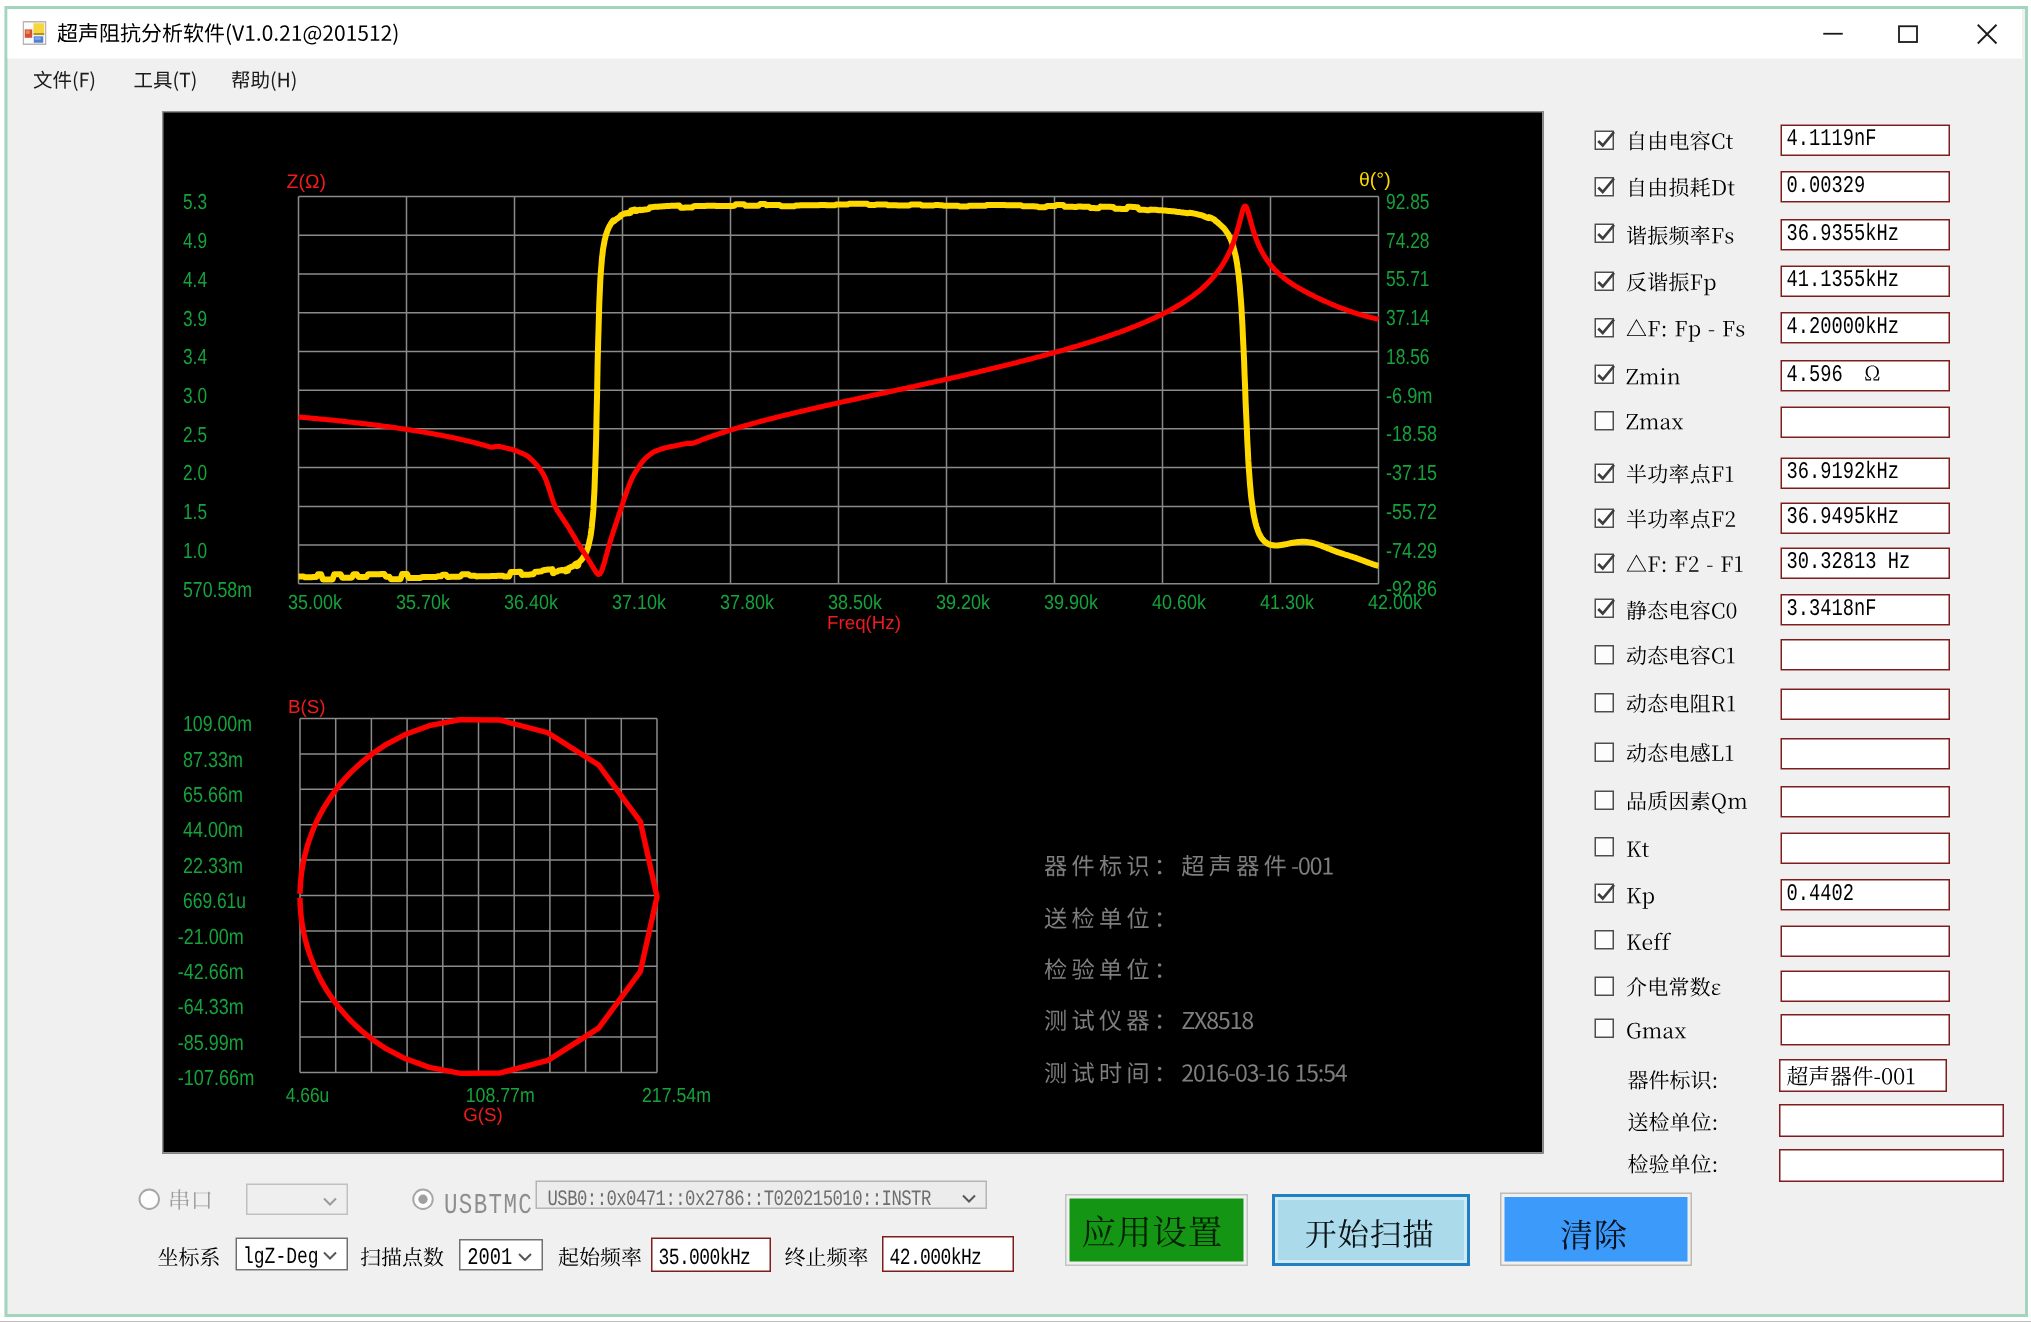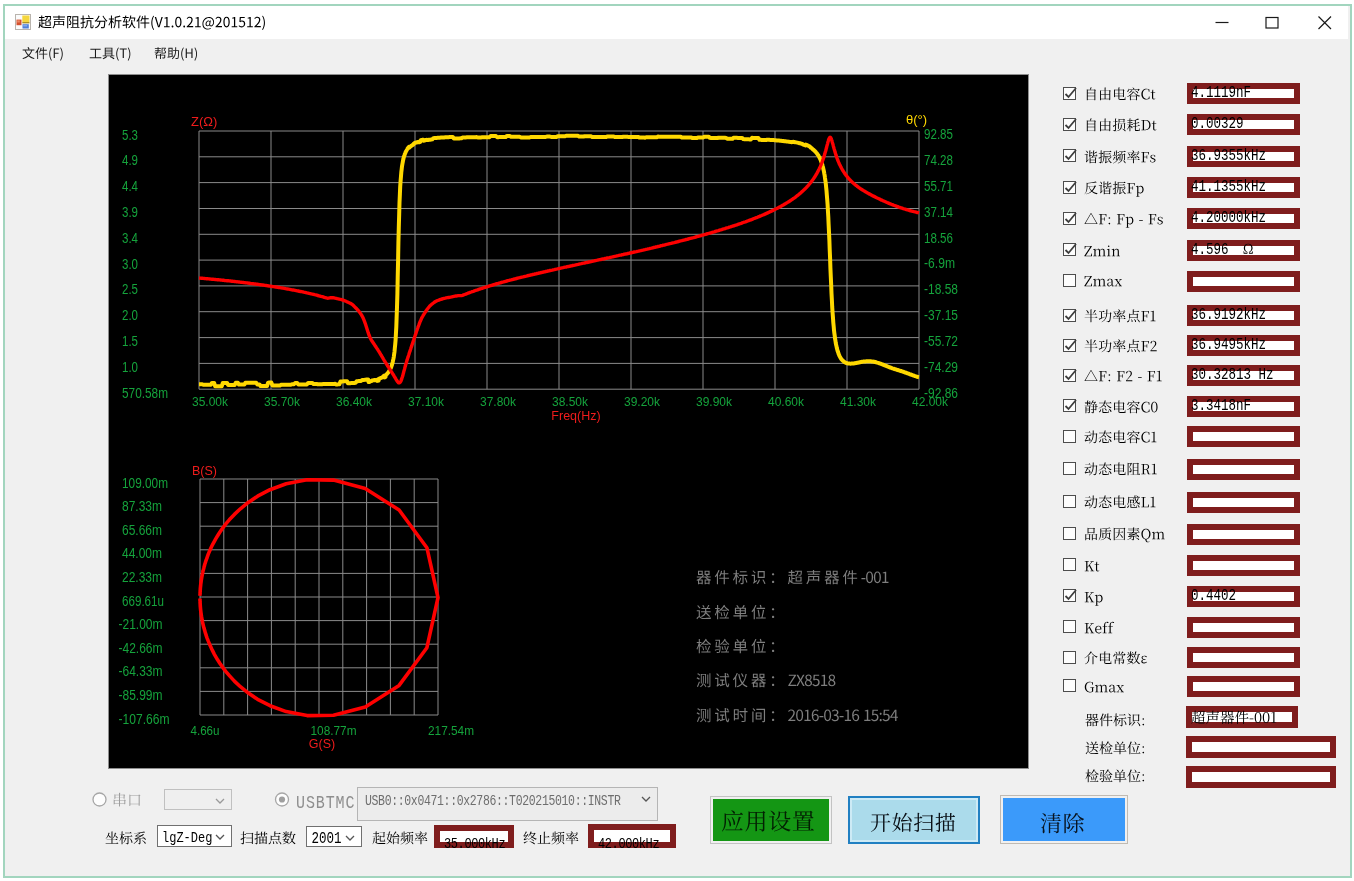--- a/index.html
+++ b/index.html
@@ -1,17 +1,17 @@
 <!DOCTYPE html>
 <html><head><meta charset="utf-8"><style>
 html,body{margin:0;padding:0;background:#fff;width:1354px;height:881px;overflow:hidden;position:relative}
 *{box-sizing:border-box;font-family:'Liberation Sans',sans-serif}
 .tp{position:absolute}
 .abs{position:absolute}
-.tbx{position:absolute;background:#fff;border:6px solid #7f1d1d}
+.tbx{position:absolute;background:#fff;border:1px solid #7f1d1d}
 .mono{font-family:'Liberation Mono',monospace;color:#000;white-space:pre;transform:scale(1,1.28);transform-origin:0 0}
 </style></head><body>
 <div class="abs" style="left:3px;top:4px;width:1349px;height:874px;background:#f0f0f0;border:2px solid #a2d5be"></div>
 <div class="abs" style="left:5px;top:6px;width:1343px;height:33px;background:#fff"></div>
 <svg class="abs" style="left:15px;top:14px" width="16" height="16">
 <rect x="0.5" y="0.5" width="15" height="15" fill="#fbfbfb" stroke="#b9b4ae"></rect>
 <rect x="7.3" y="1.5" width="7.2" height="6.5" fill="#f5d63d"></rect>
 <rect x="7.3" y="8" width="7.2" height="1.4" fill="#ad9322"></rect>
 <rect x="1.5" y="5.6" width="5" height="5.6" fill="#d4502e"></rect>
 <rect x="2.2" y="6.3" width="2.6" height="2.2" fill="#ec8a66"></rect>
@@ -365,21 +365,21 @@
     <g transform="translate(0,17.4) scale(0.015000,-0.015000)" fill="#9c9c9c">
       <path d="M466 331V165H180V331ZM163 707V431H172C199 431 228 446 228 452V489H466V361H187L114 393V65H124C152 65 180 81 180 87V135H466V-79H479C504 -79 532 -64 532 -54V135H820V77H830C852 77 885 91 886 98V318C906 322 922 331 929 339L847 401L811 361H532V489H774V440H784C806 440 838 456 839 462V665C859 669 876 677 882 685L801 747L764 707H532V798C558 802 565 813 568 827L466 837V707H235L163 739ZM532 331H820V165H532ZM466 678V518H228V678ZM532 678H774V518H532Z M1778 111H1225V657H1778ZM1225 -14V82H1778V-27H1788C1812 -27 1844 -12 1846 -6V638C1871 643 1891 652 1900 662L1807 735L1766 687H1232L1158 722V-40H1170C1200 -40 1225 -23 1225 -14Z"></path>
     </g>
   </svg>
 <div class="abs" style="left:164px;top:788.5px;width:68px;height:21px;background:#efefef;border:1px solid #c0c0c0">
     <svg width="10" height="6" style="position:absolute;right:6px;top:8px">
       <path d="M1 1 L5 5 L9 1" stroke="#9a9a9a" stroke-width="1.3" fill="none"></path>
     </svg>
   </div>
 <div class="mono abs" style="left:296px;top:792.5px;font-size:15px;color:#8e8e8e;letter-spacing:0.9px">USBTMC</div>
-<div class="abs" style="left:357px;top:787px;width:301px;height:34px;background:#ececec;border:1px solid #b5b5b5">
+<div class="abs" style="left:357px;top:787px;width:301px;height:19px;background:#ececec;border:1px solid #b5b5b5">
     <svg width="10" height="6" style="position:absolute;right:6px;top:8px">
       <path d="M1 1 L5 5 L9 1" stroke="#565656" stroke-width="1.3" fill="none"></path>
     </svg>
     <div class="mono" style="position:absolute;left:7px;top:4px;font-size:11.5px;color:#6e6e6e;letter-spacing:-0.35px">USB0::0x0471::0x2786::T020215010::INSTR</div>
   </div>
 <svg class="tp" style="left:105.0px;top:827.3px" width="44" height="21">
     <g transform="translate(0,16.2) scale(0.014000,-0.014000)" fill="#000000">
       <path d="M41 -7 50 -36H932C947 -36 956 -31 959 -20C923 13 864 57 864 57L813 -7H531V227H867C882 227 892 232 894 242C859 274 802 318 802 318L752 255H531V797C556 801 564 811 567 825L465 836V255H112L120 227H465V-7ZM249 752C217 574 142 425 50 330L63 318C137 370 200 445 248 540C291 496 338 436 351 389C417 344 462 473 259 562C280 605 298 653 312 704C334 703 346 713 349 725ZM706 753C685 583 627 440 545 345L559 334C623 382 675 450 715 535C771 485 838 412 860 354C932 309 971 459 723 553C743 600 760 652 773 708C794 708 805 718 809 731Z M1554 350 1455 386C1434 278 1383 123 1309 22L1321 10C1417 100 1482 236 1516 335C1541 334 1550 340 1554 350ZM1757 375 1743 368C1806 278 1887 139 1901 34C1976 -31 2027 162 1757 375ZM1822 799 1777 743H1418L1426 713H1877C1891 713 1901 718 1903 729C1872 759 1822 799 1822 799ZM1874 567 1827 507H1362L1370 478H1613V23C1613 10 1608 4 1591 4C1571 4 1473 12 1473 12V-3C1517 -9 1542 -17 1556 -28C1568 -38 1574 -57 1576 -75C1665 -66 1677 -29 1677 21V478H1932C1946 478 1956 483 1959 494C1926 525 1874 567 1874 567ZM1328 665 1283 607H1249V799C1275 803 1283 812 1285 827L1186 838V607H1044L1052 578H1169C1143 423 1097 268 1023 148L1038 136C1101 210 1150 295 1186 389V-76H1200C1222 -76 1249 -61 1249 -52V459C1280 416 1312 358 1320 312C1382 260 1441 391 1249 482V578H1383C1397 578 1406 583 1409 594C1378 624 1328 665 1328 665Z M2376 176 2288 224C2241 142 2142 30 2049 -40L2059 -53C2171 4 2279 95 2339 167C2361 162 2369 166 2376 176ZM2631 215 2621 205C2706 148 2820 48 2855 -31C2939 -78 2965 103 2631 215ZM2651 456 2641 445C2683 421 2731 387 2772 348C2541 335 2326 322 2199 318C2400 395 2632 514 2749 594C2770 585 2787 591 2793 598L2716 664C2678 630 2620 588 2554 544C2430 538 2313 531 2235 529C2332 574 2438 637 2499 685C2520 679 2535 686 2540 695L2484 728C2608 740 2723 755 2817 770C2842 758 2861 759 2871 767L2797 841C2631 796 2320 743 2073 721L2076 702C2193 705 2317 713 2436 724C2377 665 2270 578 2184 540C2175 537 2158 534 2158 534L2200 452C2207 455 2213 461 2218 472C2327 486 2429 502 2508 515C2394 444 2261 373 2152 331C2139 327 2115 325 2115 325L2157 241C2165 244 2172 251 2178 262L2465 291V14C2465 1 2460 -4 2443 -4C2423 -4 2326 3 2326 3V-12C2371 -18 2395 -26 2409 -36C2421 -47 2427 -62 2429 -81C2518 -73 2532 -38 2532 12V298C2632 309 2720 319 2793 328C2823 298 2847 266 2860 237C2942 196 2962 375 2651 456Z"></path>
     </g>
   </svg>

